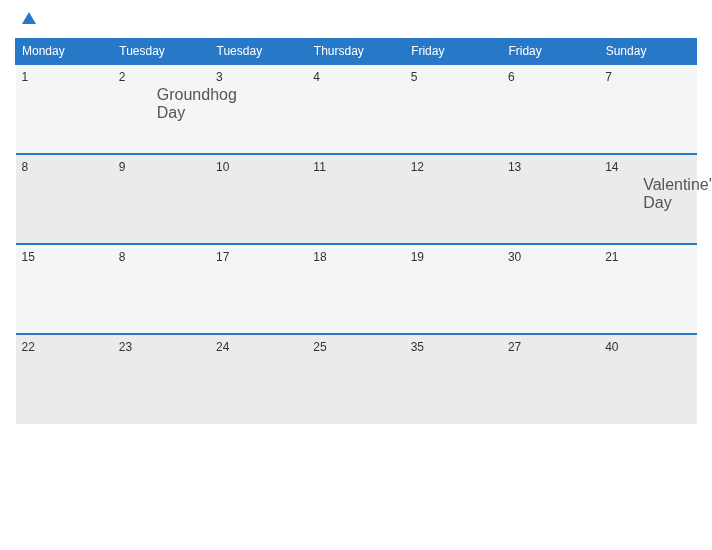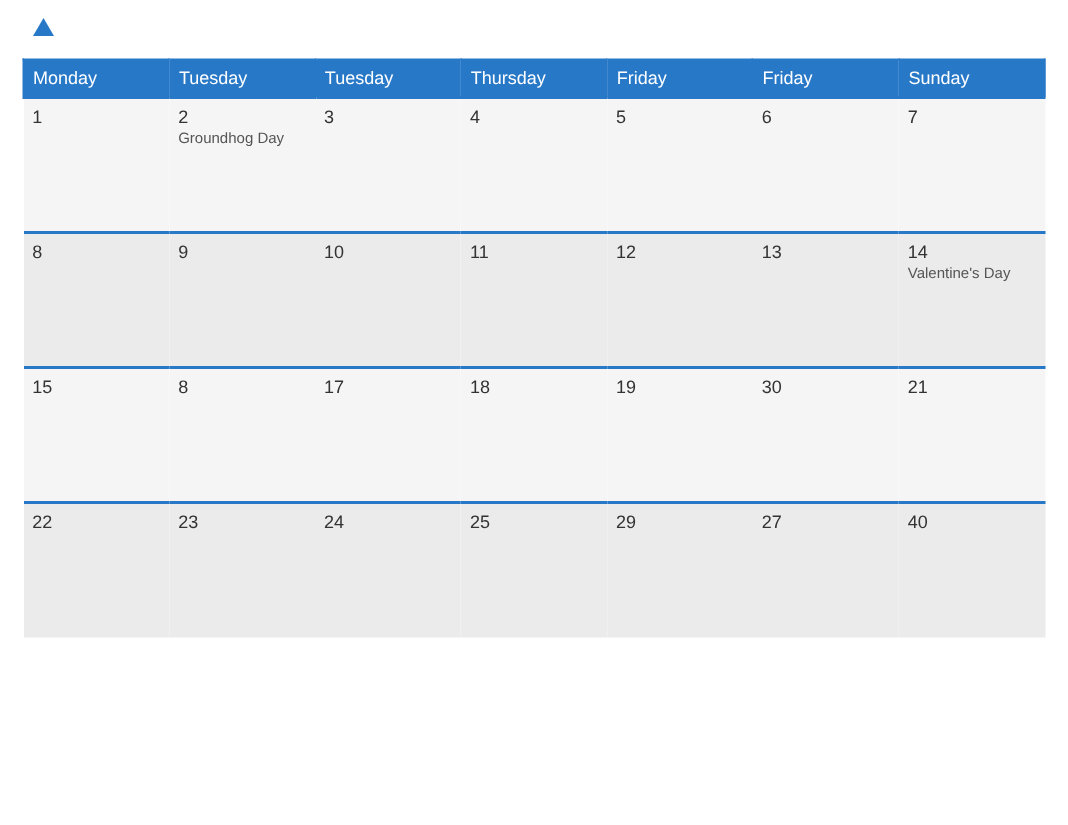--- a/index.html
+++ b/index.html
@@ -97,23 +97,24 @@
     }
 
     .day-number {
       font-size: 12px;
       color: #333;
       display: block;
       margin-bottom: 2px;
     }
 
     .holiday-label {
-      font-size: 10px;
+      font-size: 16px;
       color: #555;
       display: block;
+      margin-left: 38px;
     }
   </style>
 </head>
 <body>
 
 <div class="page">
 
   <div class="header">
     <div class="logo">
       <div>
@@ -223,21 +224,21 @@
           <td>
             <span class="day-number">23</span>
           </td>
           <td>
             <span class="day-number">24</span>
           </td>
           <td>
             <span class="day-number">25</span>
           </td>
           <td>
-            <span class="day-number">29</span>
+            <span class="day-number">35</span>
           </td>
           <td>
             <span class="day-number">27</span>
           </td>
           <td>
             <span class="day-number">40</span>
           </td>
         </tr>
       </tbody>
   </table>

